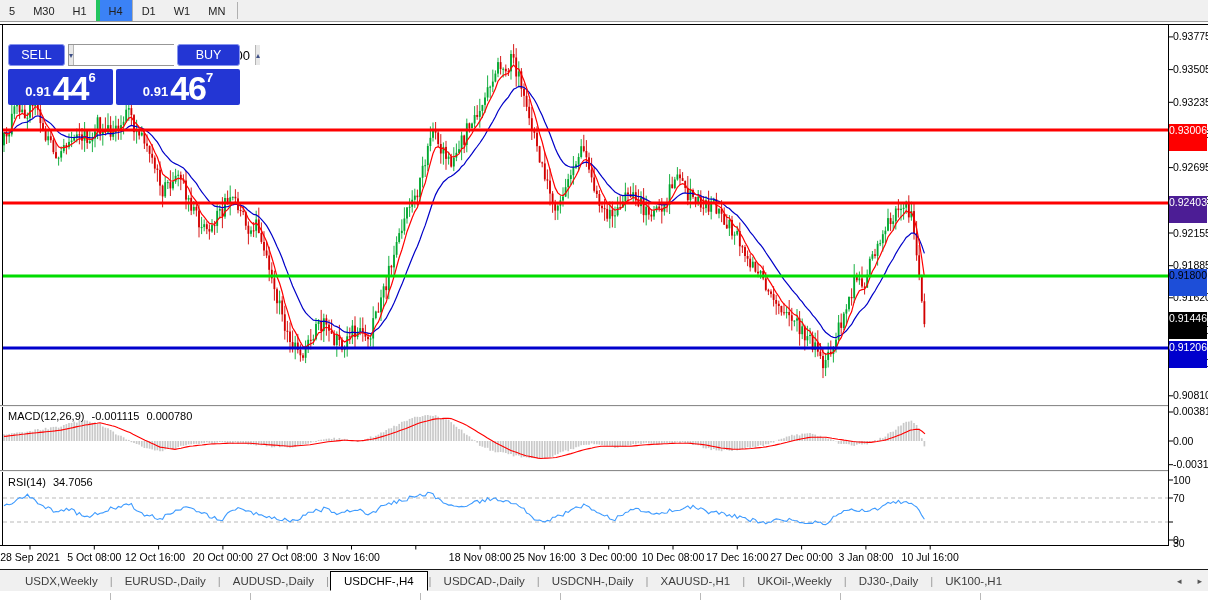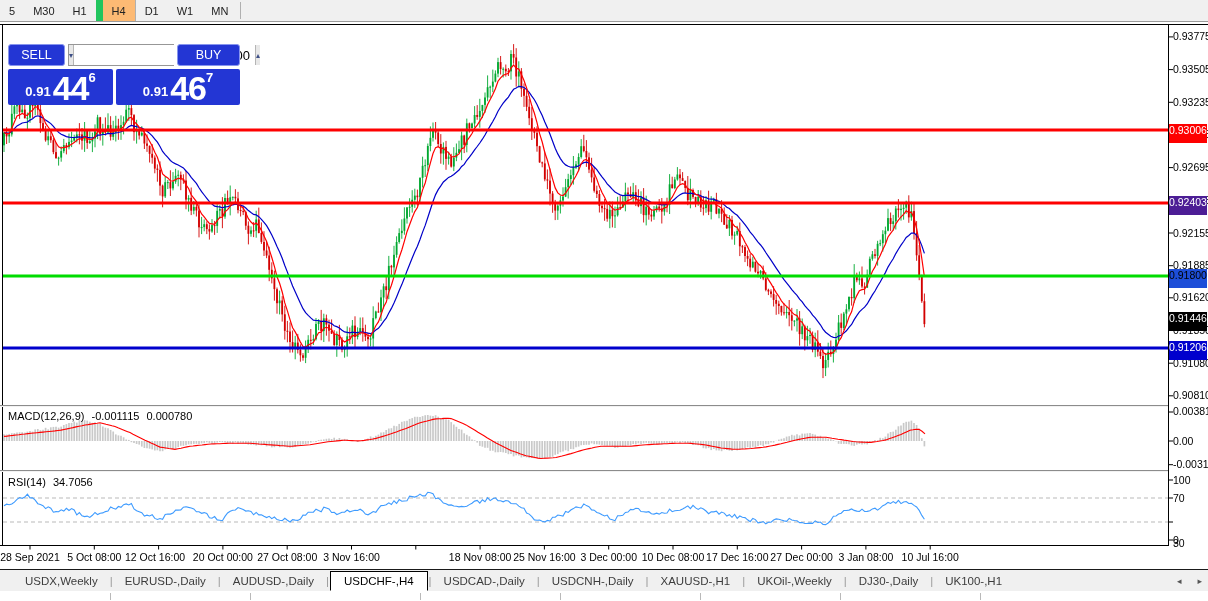--- a/index.html
+++ b/index.html
@@ -4,21 +4,21 @@
 <style>
   *{margin:0;padding:0;box-sizing:border-box}
   html,body{width:1208px;height:601px;overflow:hidden;background:#fff;
     font-family:"Liberation Sans",sans-serif;-webkit-font-smoothing:antialiased}
   #screen{position:relative;width:1208px;height:601px;background:#fff}
 
   
   #toolbar{position:absolute;left:0;top:0;width:1208px;height:22px;background:#f0f0f0;
     border-bottom:1px solid #9a9a9a;display:flex;align-items:stretch;font-size:11px;color:#222;z-index:5}
   .tf{display:flex;align-items:center;padding:0 9px;cursor:default}
-  .tf.active{background:#fdba74;border-left:7px solid #22c55e;border-right:1px solid #b0b0b0}
+  .tf.active{background:#3b82f6;border-left:4px solid #22c55e;border-right:1px solid #b0b0b0}
   .tf-sep{width:1px;background:#b0b0b0;margin:2px 3px}
 
   #chart-svg{position:absolute;left:0;top:0;z-index:1}
 
   
   #chart-title{position:absolute;left:10px;top:28px;z-index:4;font-size:11.5px;font-weight:bold;color:#000;white-space:nowrap}
   #chart-title .tri{font-size:8px;position:relative;top:-1px;margin-right:4px}
   #chart-title span{margin-right:4px}
 
   
@@ -39,22 +39,22 @@
   .pricebox{position:absolute;top:25px;height:36px;background:#2336d4;border-radius:2px;color:#fff;
     display:flex;align-items:flex-end;justify-content:center;padding-bottom:2px}
   #bid-box{left:0;width:105px}
   #ask-box{left:108px;width:124px}
   .p-small{font-size:13px;font-weight:bold;margin:0 2px 4px 0}
   .p-big{font-size:34px;font-weight:bold;line-height:29px;letter-spacing:-1px}
   .p-sup{font-size:13px;font-weight:bold;align-self:flex-start;margin-top:1px}
 
   
   .axis-label{position:absolute;left:1173px;width:34px;font-size:10.5px;line-height:11px;color:#000;z-index:2;white-space:nowrap}
-  .tag{position:absolute;left:1169px;width:38px;height:19px;font-size:10.5px;line-height:13px;
-    z-index:3;white-space:nowrap}
+  .tag{position:absolute;left:1169px;width:38px;height:27px;font-size:10.5px;line-height:13px;
+    text-align:center;z-index:3;white-space:nowrap}
   .pane-label{position:absolute;z-index:2;font-size:11px;color:#000;white-space:nowrap}
   .pane-label span{margin-right:4px}
 
   .time-label{position:absolute;top:551px;width:92px;text-align:center;font-size:10.5px;color:#000;z-index:2;white-space:nowrap}
 
   
   #tabbar{position:absolute;left:0;top:569px;width:1208px;height:22px;background:#f0f0f0;
     border-top:1px solid #1a1a1a;display:flex;align-items:center;padding-left:14px;font-size:11.5px;color:#3c3c3c;z-index:5}
   .tab{padding:3px 11px;cursor:pointer;white-space:nowrap}
   .tab.active{background:#fff;border:1px solid #000;border-bottom:1px solid #fff;color:#000;

